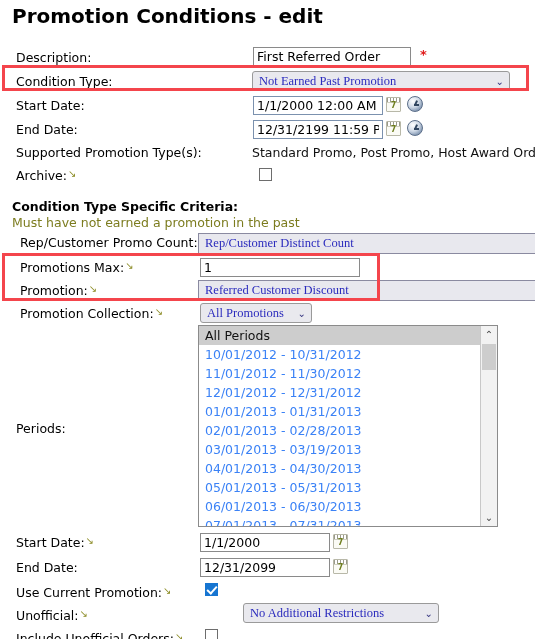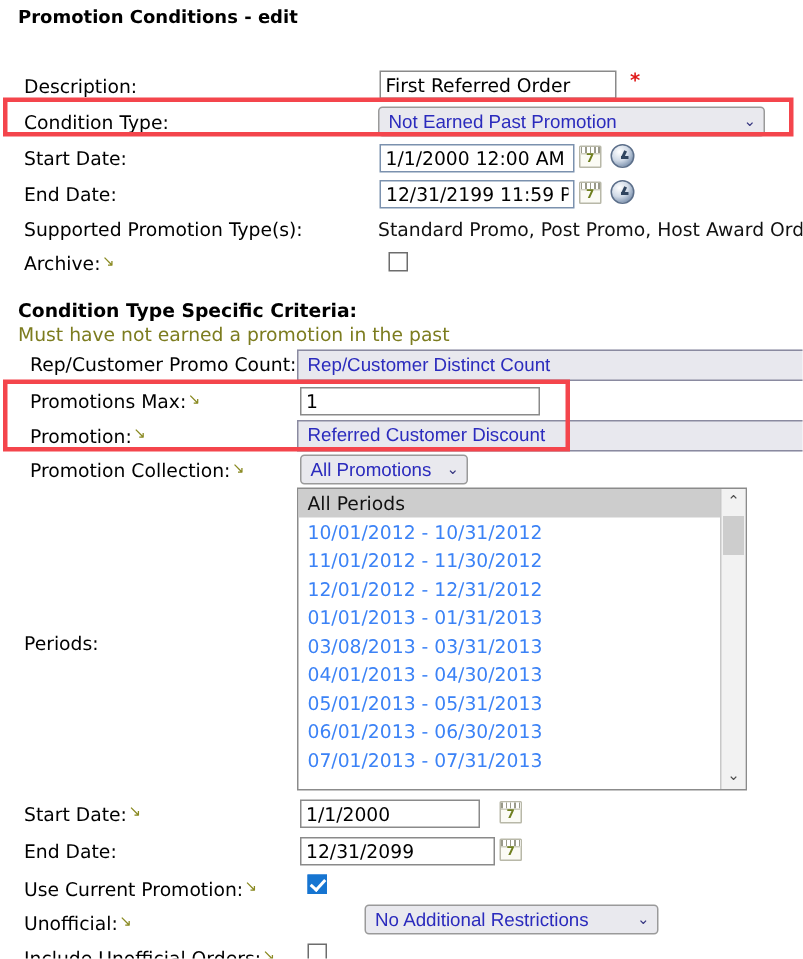--- a/index.html
+++ b/index.html
@@ -16,21 +16,21 @@
     color: #000000;
     position: relative;
   }
   .page { position: relative; width: 535px; height: 639px; }
 
   
   .page-title {
     position: absolute;
     left: 12px;
     top: 4px;
-    font-size: 12px;
+    font-size: 20px;
     font-weight: bold;
     letter-spacing: 0px;
     white-space: nowrap;
   }
 
   
   .row {
     position: absolute;
     left: 0;
     width: 535px;
@@ -73,21 +73,21 @@
   
   .sel {
     position: absolute;
     box-sizing: border-box;
     height: 20px;
     border: 1px solid #9a9a9a;
     border-radius: 3px;
     background: #e9e9ee;
     color: #2b2bbd;
     font-size: 12.5px;
-    font-family: Liberation Sans, sans-serif;
+    font-family: Liberation Serif, serif;
     padding: 0 18px 0 6px;
     line-height: 18px;
     white-space: nowrap;
     overflow: hidden;
   }
   .sel .caret {
     position: absolute;
     right: 5px;
     top: 1px;
     color: #33337f;
@@ -357,37 +357,38 @@
   </div>
 
   <span class="lbl" style="top:421px;">Periods:</span>
   <div class="listbox" style="left:198px; top:325px; width:300px; height:202px;">
     <div class="inner" id="periods-list">
         <div class="litem sel-item">All Periods</div>
         <div class="litem">10/01/2012 - 10/31/2012</div>
         <div class="litem">11/01/2012 - 11/30/2012</div>
         <div class="litem">12/01/2012 - 12/31/2012</div>
         <div class="litem">01/01/2013 - 01/31/2013</div>
-        <div class="litem">03/08/2013 - 03/31/2013</div>
+        <div class="litem">02/01/2013 - 02/28/2013</div>
+        <div class="litem">03/01/2013 - 03/19/2013</div>
         <div class="litem">04/01/2013 - 04/30/2013</div>
         <div class="litem">05/01/2013 - 05/31/2013</div>
         <div class="litem">06/01/2013 - 06/30/2013</div>
         <div class="litem">07/01/2013 - 07/31/2013</div>
       </div>
     <div class="scroll">
       <div class="sb-btn up">⌃</div>
       <div class="sb-thumb"></div>
       <div class="sb-btn down">⌄</div>
     </div>
   </div>
 
   <div class="row" style="top:533px;">
     <span class="lbl"><span>Start Date:</span><span class="hmark">↘</span></span>
   </div>
-  <input class="tinput gray" type="text" style="left: 200px; top: 533px; width: 120px;" value="1/1/2000">
+  <input class="tinput gray" type="text" style="left: 200px; top: 533px; width: 130px;" value="1/1/2000">
   <div class="cal" style="left:333px; top:534px;">
     <div class="top"></div>
     <div class="num">7</div>
   </div>
 
   <div class="row" style="top:558px;">
     <span class="lbl">End Date:</span>
   </div>
   <input class="tinput gray" type="text" style="left: 200px; top: 558px; width: 130px;" value="12/31/2099">
   <div class="cal" style="left:333px; top:559px;">

